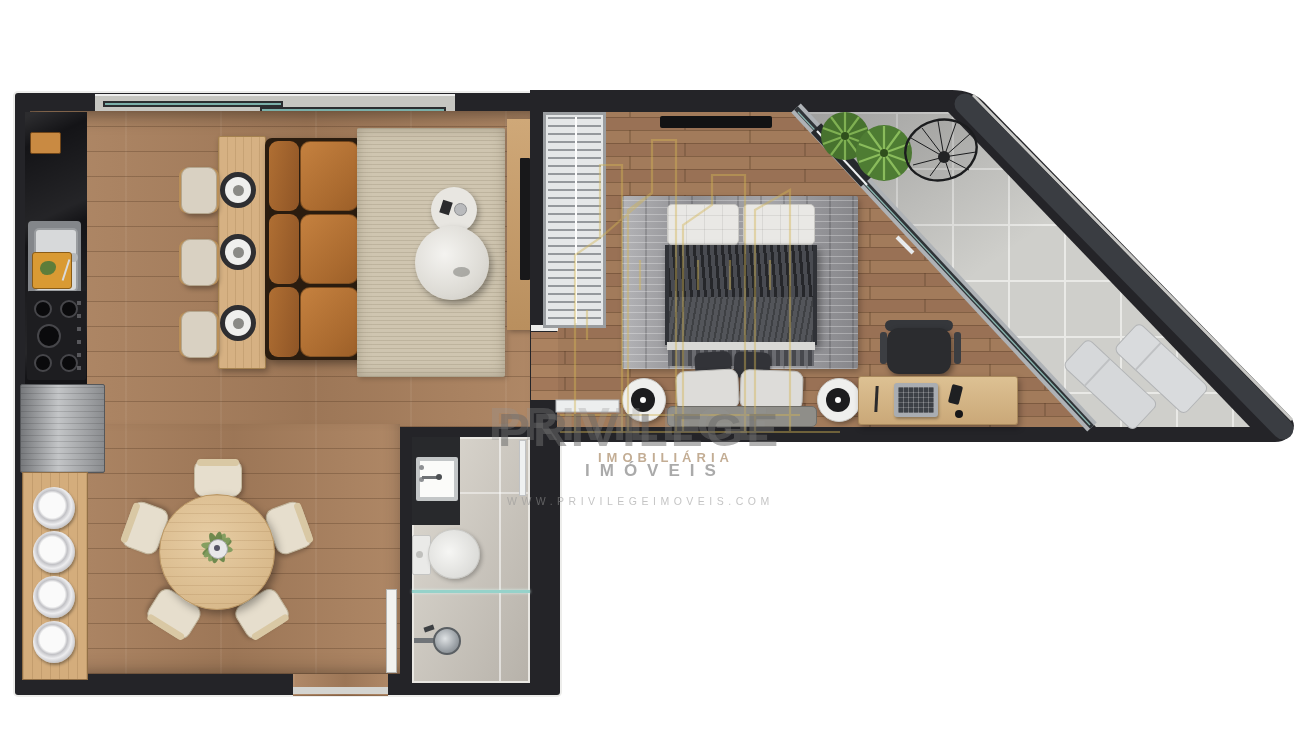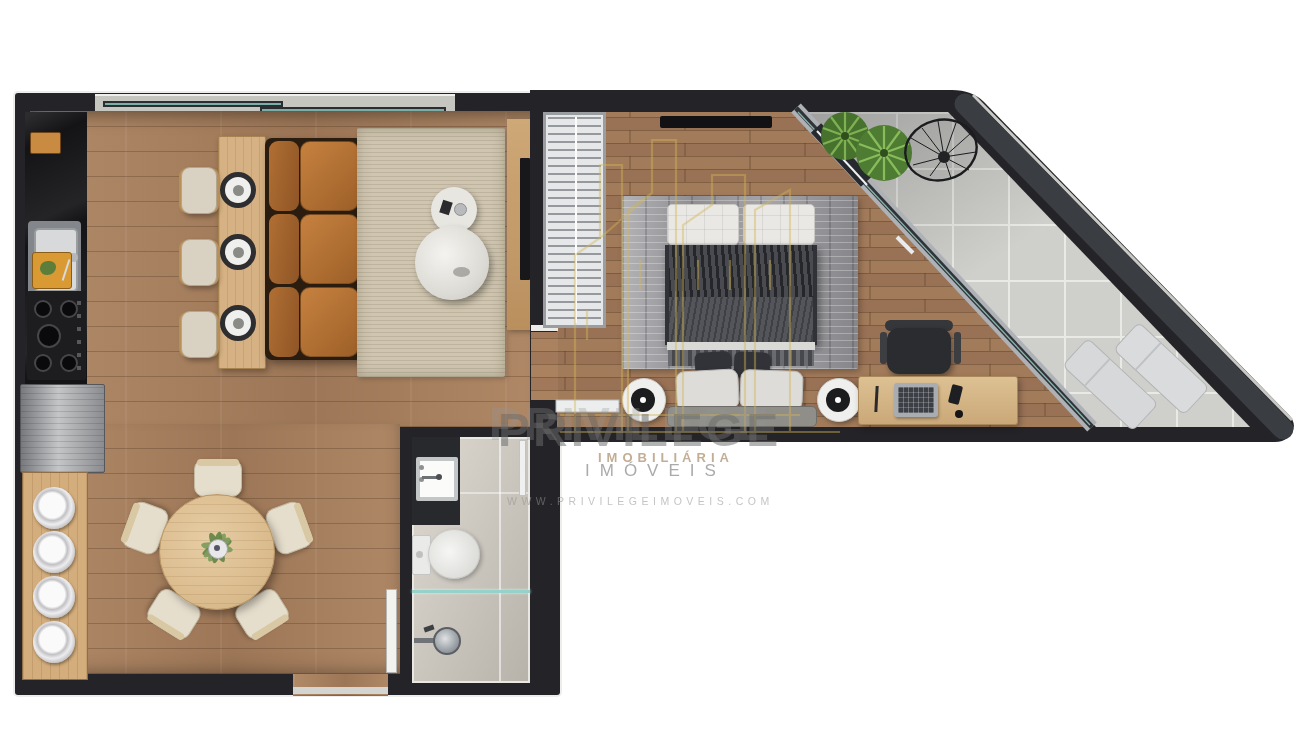--- a/index.html
+++ b/index.html
@@ -150,21 +150,21 @@
   .mouse{left:955px;top:410px;width:8px;height:8px;border-radius:50%;background:#161618;}
   .chair-back{left:885px;top:320px;width:68px;height:11px;background:#35373b;border-radius:6px;}
   .chair-seat{left:887px;top:328px;width:64px;height:46px;background:#2b2c2f;border-radius:12px;box-shadow:2px 3px 6px rgba(0,0,0,0.4);}
   .chair-arm{width:7px;height:32px;background:#3c3e42;border-radius:3px;}
 
   
   .wm{color:rgba(108,108,108,0.52);font-weight:bold;}
   .wm-brand{left:498px;top:407px;font-size:47px;letter-spacing:3px;line-height:1;transform:scale(1.02,0.98);transform-origin:left top;
      text-shadow:-9px -6px 0 rgba(150,150,150,0.30);}
   .wm-small{left:598px;top:450px;font-size:13px;letter-spacing:5px;color:rgba(178,150,118,0.78);font-weight:bold;}
-  .wm-sub{left:585px;top:461px;font-size:17px;letter-spacing:10px;color:rgba(118,118,118,0.62);font-weight:400;}
+  .wm-sub{left:585px;top:461px;font-size:17px;letter-spacing:10px;color:rgba(118,118,118,0.62);font-weight:700;}
   .wm-site{left:507px;top:495px;font-size:10.5px;letter-spacing:4.5px;color:rgba(148,148,148,0.55);font-weight:400;}
 </style>
 </head>
 <body>
 
 <div id="canvas">
 
   <div class="abs walls-left"></div>
   <div class="abs window-top">
     <div class="sash" style="left:8px;top:5px;width:180px;height:6px;">

